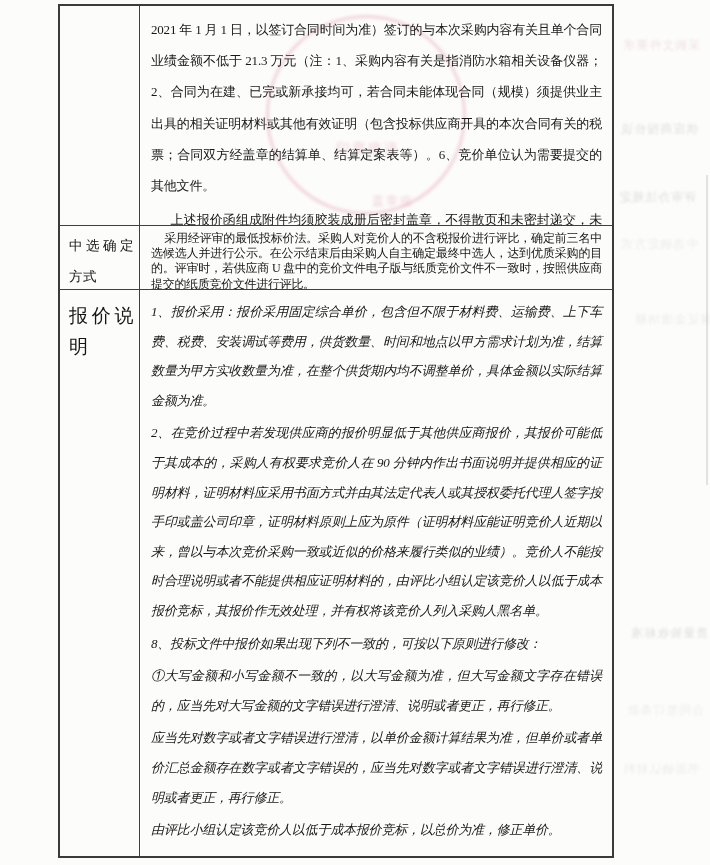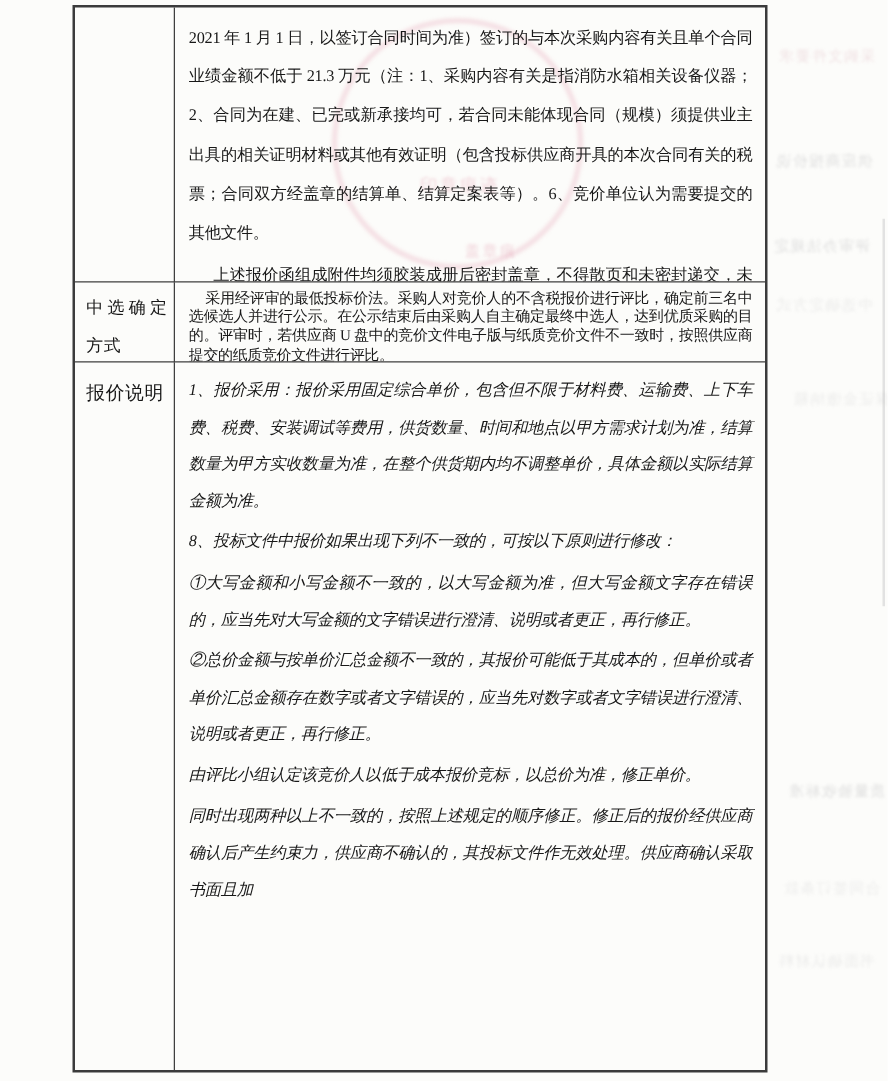--- a/index.html
+++ b/index.html
@@ -37,21 +37,21 @@
   .content-cell{
     padding:0 7px 0 8px;
     font-size:13px;
     text-align:justify;
     color:#181818;
   }
   .content-cell p{margin:3px;}
   .r1{padding-top:5px;line-height:31.2px;letter-spacing:-0.2px;}
   .r2{padding-top:2px;line-height:15.2px;font-size:12px;letter-spacing:-0.3px;}
   .r3{padding-top:4px;line-height:29.6px;letter-spacing:-0.2px;font-style:italic;}
-  .label-r3{padding-top:10px;font-size:15px;}
+  .label-r3{padding-top:10px;font-size:19px;}
   p.indent{text-indent:1.5em;}
   p.indent-sm{text-indent:1.1em;}
   
   .stamp-ring{
     position:absolute;left:266px;top:15px;width:194px;height:194px;
     border-radius:50%;
     border:3px solid rgba(221,125,152,0.30);
     filter:blur(1.6px);
     pointer-events:none;
   }
@@ -107,21 +107,22 @@
     </div>
     <div class="cell content-cell row-border r2">
       <p class="indent-sm">采用经评审的最低投标价法。采购人对竞价人的不含税报价进行评比，确定前三名中选候选人并进行公示。在公示结束后由采购人自主确定最终中选人，达到优质采购的目的。评审时，若供应商 U 盘中的竞价文件电子版与纸质竞价文件不一致时，按照供应商提交的纸质竞价文件进行评比。</p>
     </div>
 
     <div class="cell label-cell label-r3">
       <div>报价说明</div>
     </div>
     <div class="cell content-cell r3">
       <p>1、报价采用：报价采用固定综合单价，包含但不限于材料费、运输费、上下车费、税费、安装调试等费用，供货数量、时间和地点以甲方需求计划为准，结算数量为甲方实收数量为准，在整个供货期内均不调整单价，具体金额以实际结算金额为准。</p>
+      <p>2、在竞价过程中若发现供应商的报价明显低于其他供应商报价，其报价可能低于其成本的，采购人有权要求竞价人在 90 分钟内作出书面说明并提供相应的证明材料，证明材料应采用书面方式并由其法定代表人或其授权委托代理人签字按手印或盖公司印章，证明材料原则上应为原件（证明材料应能证明竞价人近期以来，曾以与本次竞价采购一致或近似的价格来履行类似的业绩）。竞价人不能按时合理说明或者不能提供相应证明材料的，由评比小组认定该竞价人以低于成本报价竞标，其报价作无效处理，并有权将该竞价人列入采购人黑名单。</p>
       <p>8、投标文件中报价如果出现下列不一致的，可按以下原则进行修改：</p>
       <p>①大写金额和小写金额不一致的，以大写金额为准，但大写金额文字存在错误的，应当先对大写金额的文字错误进行澄清、说明或者更正，再行修正。</p>
-      <p>②总价金额与按单价汇总金额不一致的，其报价可能低于其成本的，但单价或者单价汇总金额存在数字或者文字错误的，应当先对数字或者文字错误进行澄清、说明或者更正，再行修正。</p>
+      <p>应当先对数字或者文字错误进行澄清，以单价金额计算结果为准，但单价或者单价汇总金额存在数字或者文字错误的，应当先对数字或者文字错误进行澄清、说明或者更正，再行修正。</p>
       <p>由评比小组认定该竞价人以低于成本报价竞标，以总价为准，修正单价。</p>
       <p>同时出现两种以上不一致的，按照上述规定的顺序修正。修正后的报价经供应商确认后产生约束力，供应商不确认的，其投标文件作无效处理。供应商确认采取书面且加</p>
     </div>
 
   </div>
 </div>
 
 </body></html>

